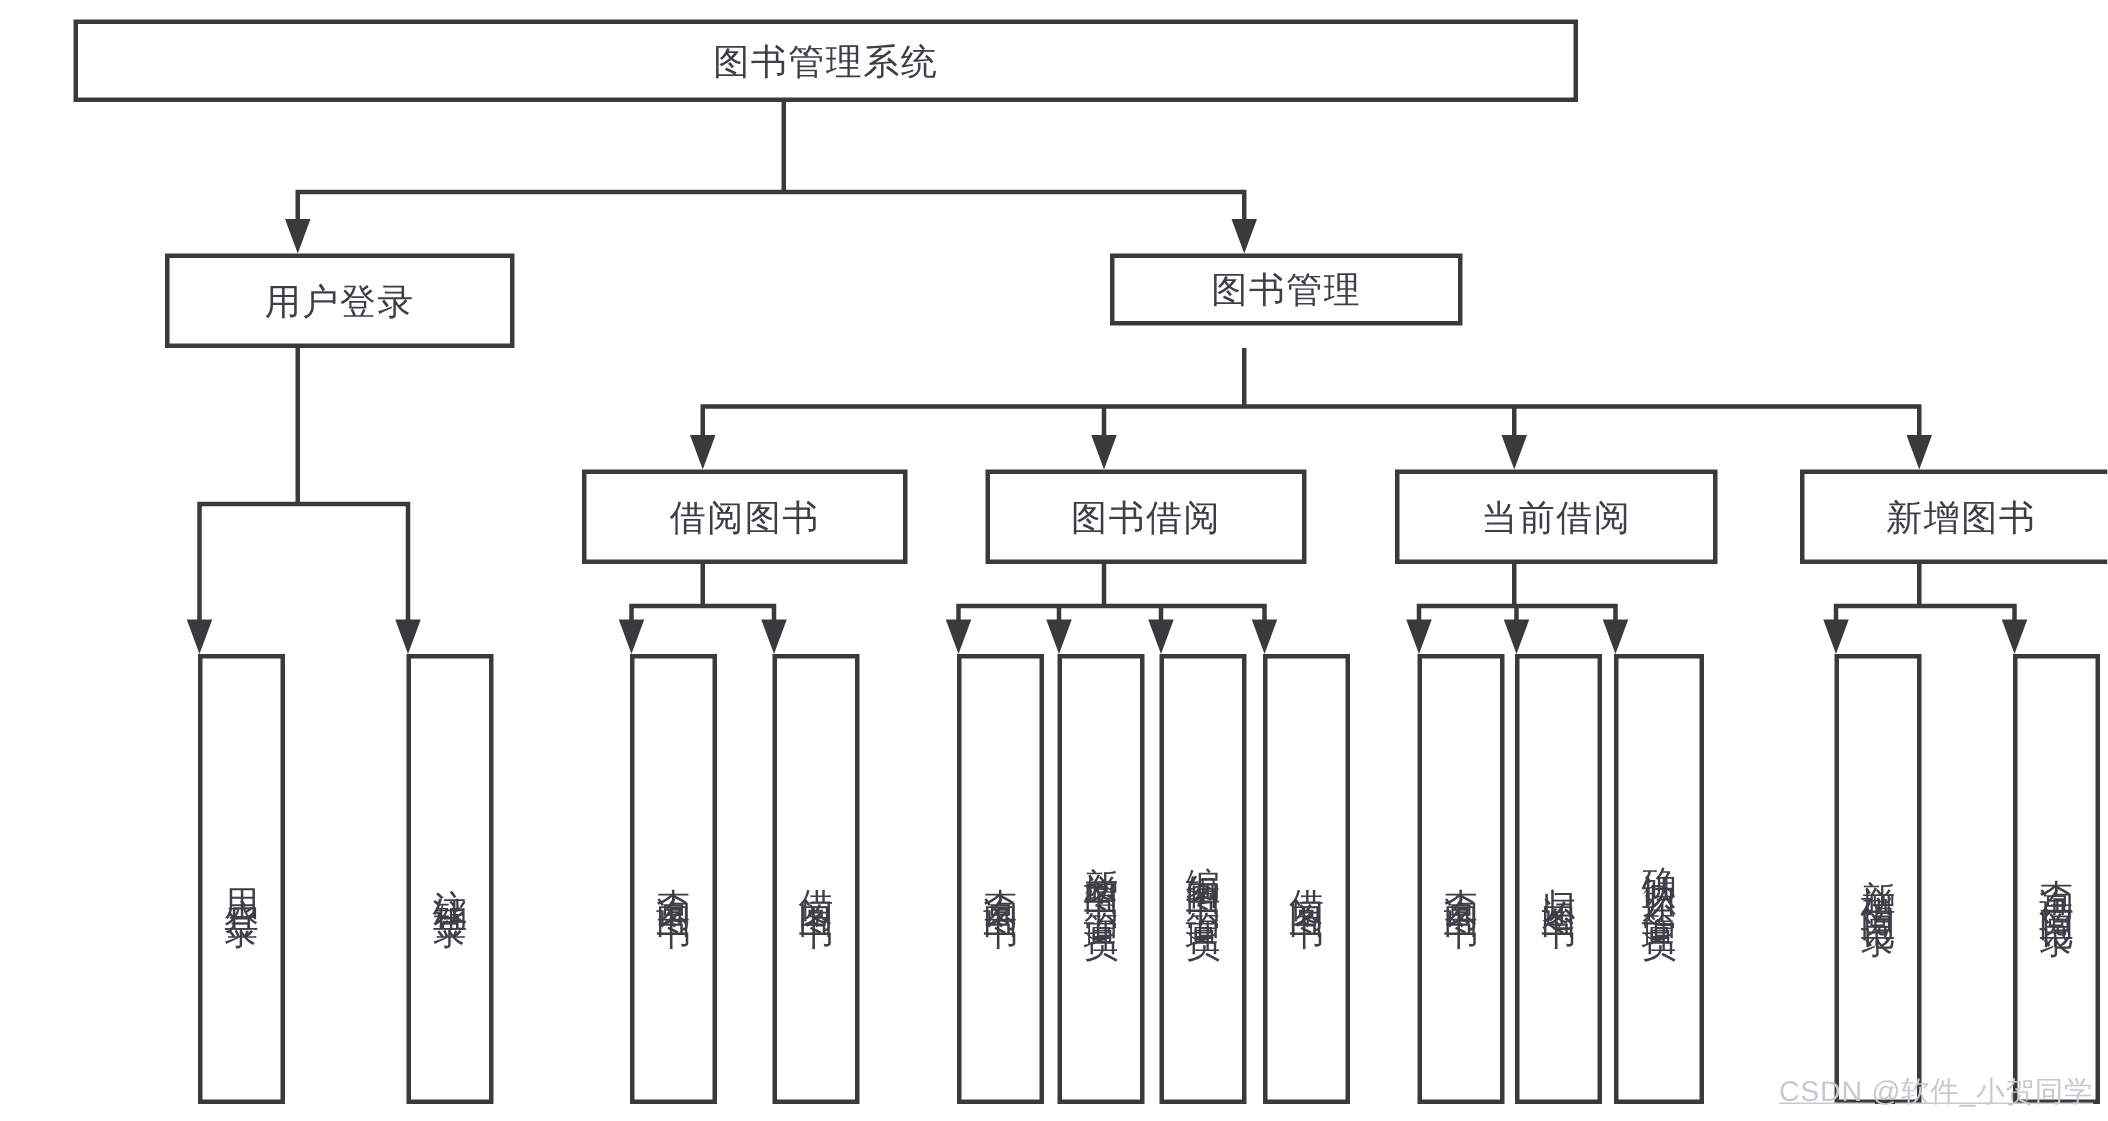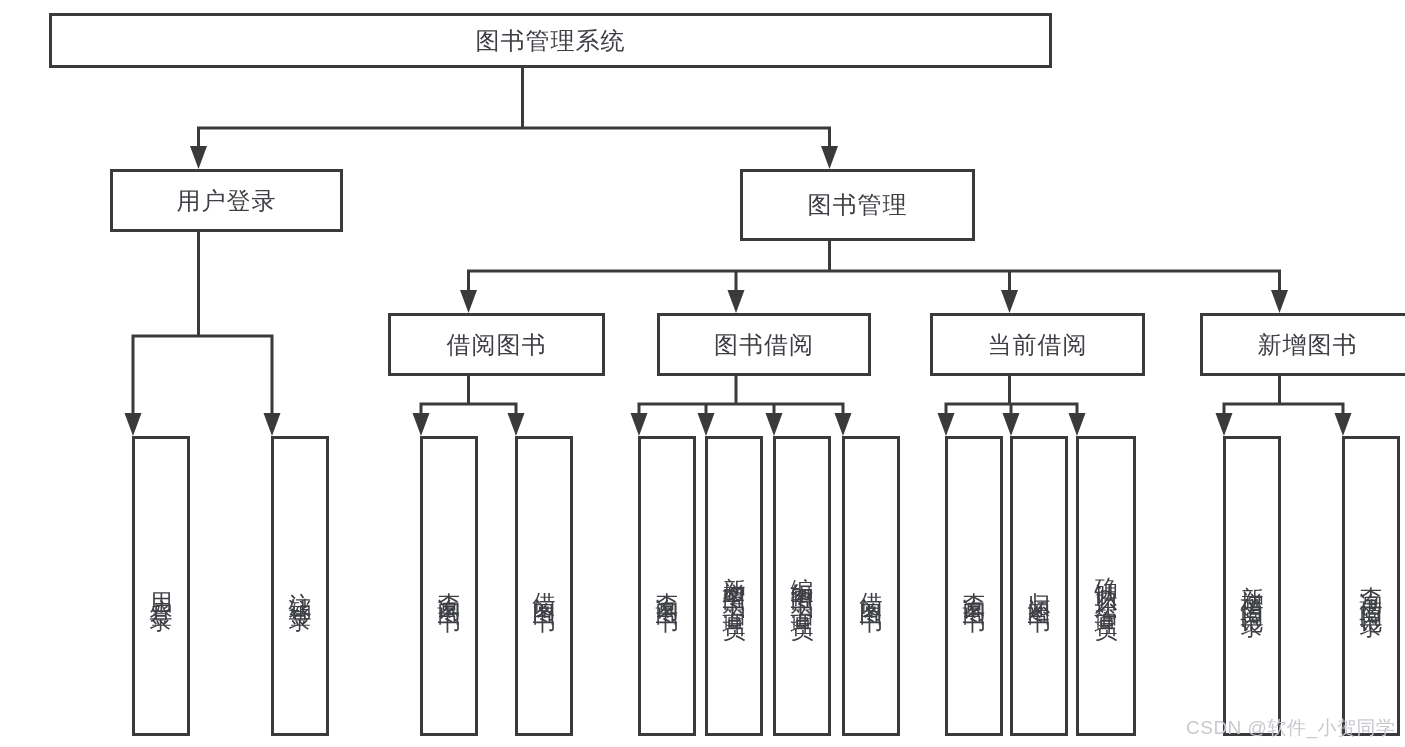--- a/index.html
+++ b/index.html
@@ -31,20 +31,21 @@
     line-height:1;
   }
   .watermark{
     position:absolute;
     left:1186px;top:715px;
     font-size:19px;
     color:#c7c9cd;
     letter-spacing:0.5px;
     z-index:3;
     white-space:nowrap;
+    text-decoration:underline;
   }
 </style>
 </head>
 <body>
 
 <div class="canvas">
 
   <svg class="connectors" width="1405" height="747" viewBox="0 0 1405 747">
     <path fill="none" stroke="#3a3a3c" stroke-width="3" d="
       M522.5 68 V128  M198.5 128 H829.5  M198.5 126.5 V148  M829.5 126.5 V148
@@ -66,21 +67,21 @@
       M630.5 413 H647.5 L639 436 Z M697.5 413 H714.5 L706 436 Z
       M765.5 413 H782.5 L774 436 Z M834.5 413 H851.5 L843 436 Z
       M937.5 413 H954.5 L946 436 Z M1002.5 413 H1019.5 L1011 436 Z
       M1068.5 413 H1085.5 L1077 436 Z
       M1215.5 413 H1232.5 L1224 436 Z M1334.5 413 H1351.5 L1343 436 Z"></path>
   </svg>
 
   <div class="node h-node" style="left:21px;top:13px;width:1003px;height:55px;">图书管理系统</div>
 
   <div class="node h-node" style="left:82px;top:169px;width:233px;height:63px;">用户登录</div>
-  <div class="node h-node" style="left:712px;top:169px;width:235px;height:72px;">图书管理</div>
+  <div class="node h-node" style="left:712px;top:169px;width:235px;height:48px;">图书管理</div>
 
   <div class="node h-node" style="left:360px;top:313px;width:217px;height:63px;">借阅图书</div>
   <div class="node h-node" style="left:902px;top:313px;width:215px;height:63px;">当前借阅</div>
   <div class="node h-node" style="left:629px;top:313px;width:214px;height:63px;">图书借阅</div>
   <div class="node h-node" style="left:1172px;top:313px;width:215px;height:63px;">新增图书</div>
 
   <div class="node v-node" style="left:104px;top:436px;width:58px;height:300px;">用户登录</div>
   <div class="node v-node" style="left:243px;top:436px;width:58px;height:300px;">注销登录</div>
 
   <div class="node v-node" style="left:392px;top:436px;width:58px;height:300px;">查询图书</div>

